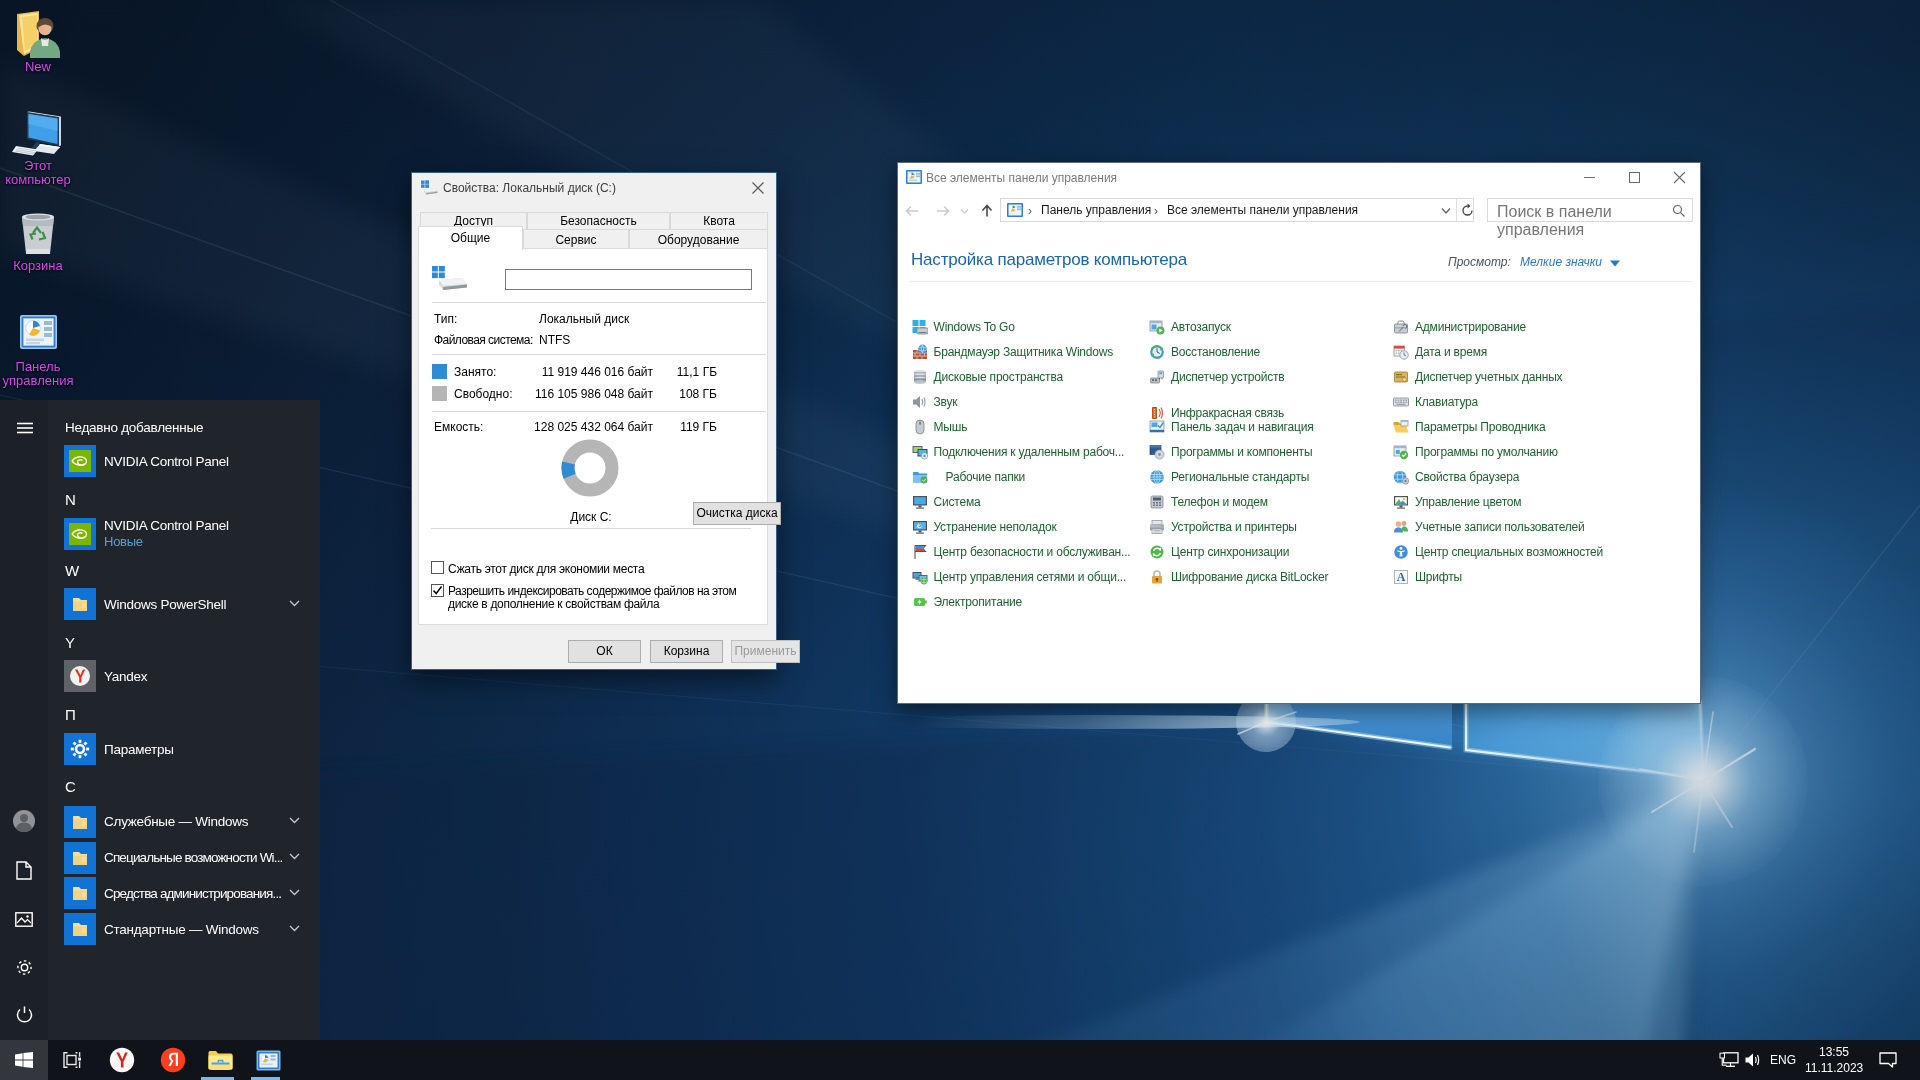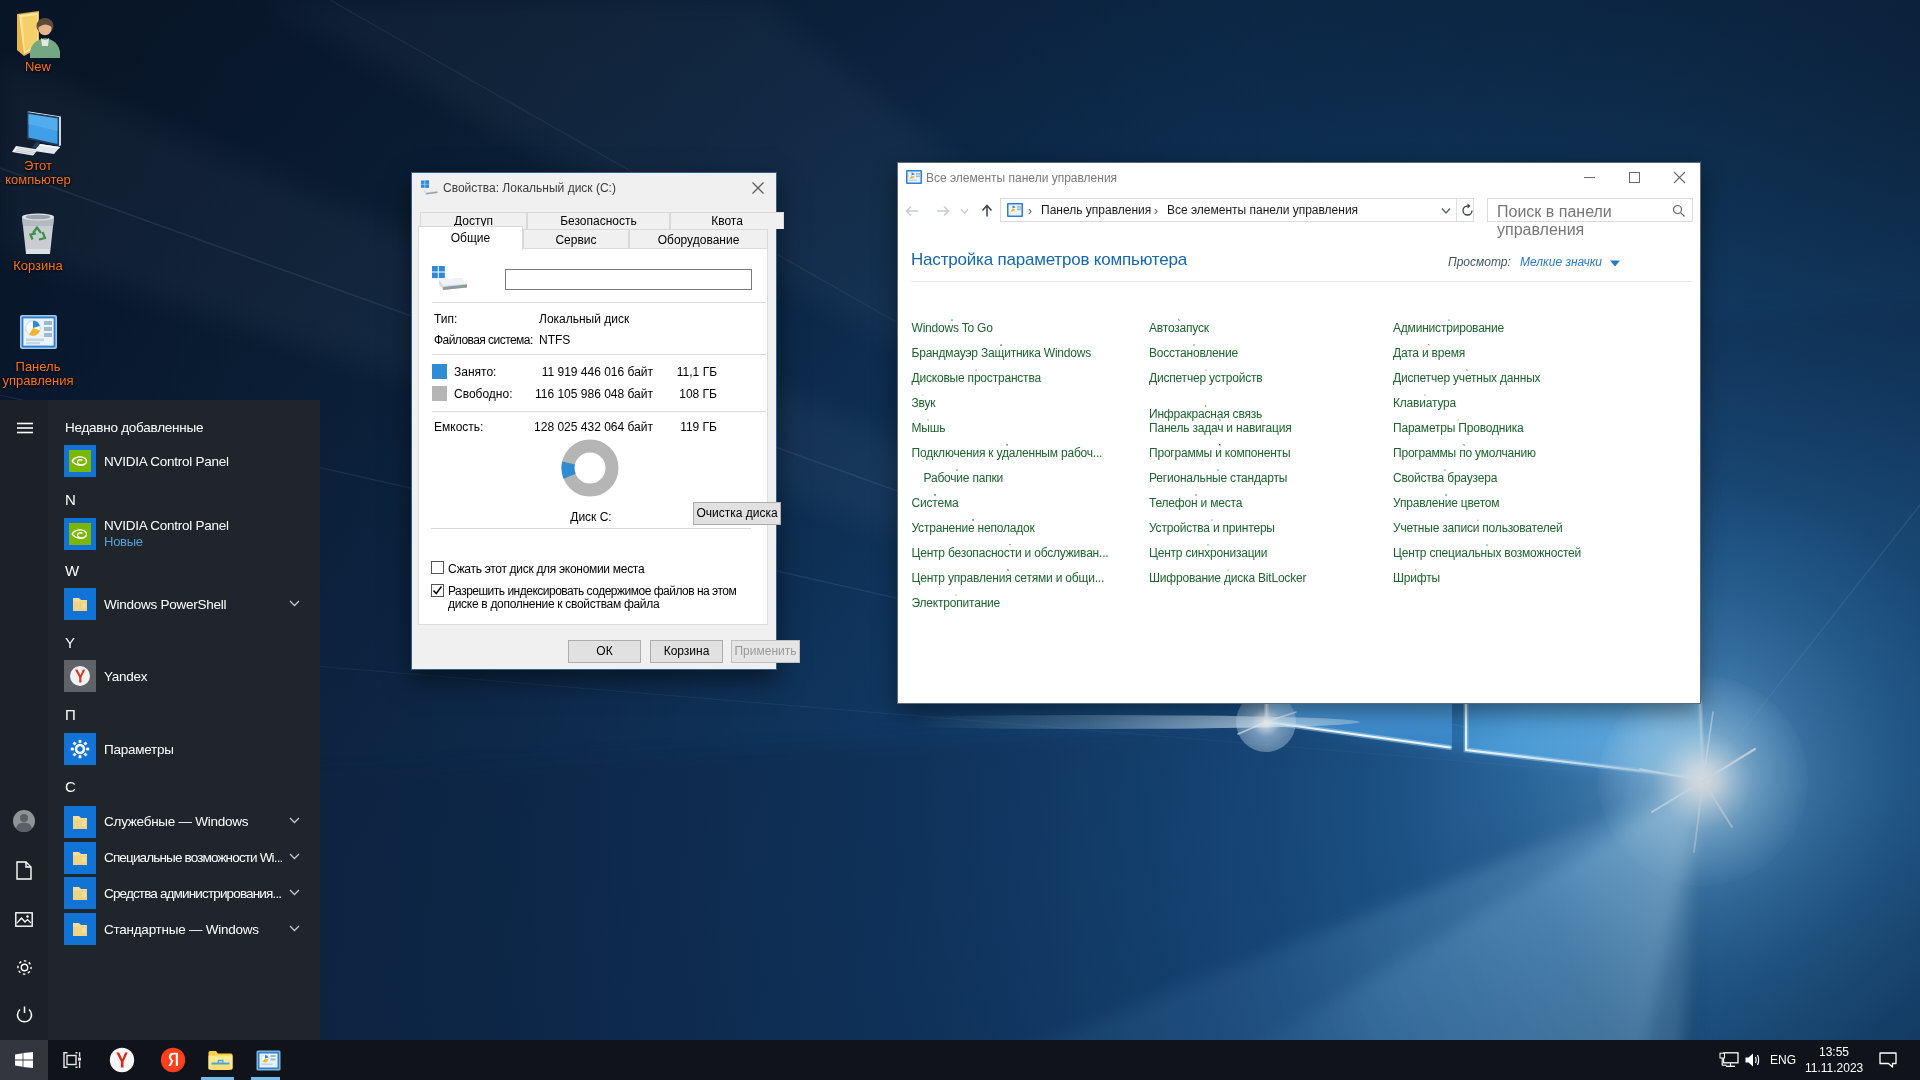--- a/index.html
+++ b/index.html
@@ -1,31 +1,31 @@
 <!DOCTYPE html>
 <html><head>
 <meta charset="utf-8">
 <style>
 * { margin:0; padding:0; box-sizing:border-box; }
 html,body { width:1920px; height:1080px; overflow:hidden; font-family:"Liberation Sans", sans-serif; }
 #screen { position:absolute; left:0; top:0; width:1920px; height:1080px; background:#0d2b4e; overflow:hidden; }
 .abs { position:absolute; }
 
 
-.dlabel { position:absolute; color:#f97316; font-size:13px; text-align:center; text-shadow:0 1px 2px rgba(0,0,0,.9), 0 0 3px rgba(0,0,0,.7); line-height:14px; }
+.dlabel { position:absolute; color:#d946ef; font-size:13px; text-align:center; text-shadow:0 1px 2px rgba(0,0,0,.9), 0 0 3px rgba(0,0,0,.7); line-height:14px; }
 
 
 #cpwin { left:897px; top:162px; width:804px; height:542px; background:#fff; border:1px solid #5a6a78; box-shadow:0 8px 22px rgba(0,0,0,.45); }
 #cpwin .title { position:absolute; left:28px; top:8px; font-size:12px; color:#7a7a7a; }
 .capbtn { position:absolute; top:0; width:45px; height:28px; }
 .addrbar { position:absolute; left:102px; top:35px; width:474px; height:24px; border:1px solid #d9d9d9; background:#fff; font-size:12px; color:#1a1a1a; }
 .searchbar { position:absolute; left:589px; top:35px; width:206px; height:24px; border:1px solid #d9d9d9; background:#fff; font-size:16px; color:#777; }
 .cphead { position:absolute; left:13px; top:87px; font-size:17px; letter-spacing:-0.2px; color:#1767ae; }
 .cpview { position:absolute; top:90px; font-size:12px;font-style:italic; }
-.cpitem { position:absolute; font-size:12px; letter-spacing:-0.2px; color:#1e6230; white-space:nowrap; display:flex; align-items:center; height:16px;flex-direction:column; }
+.cpitem { position:absolute; font-size:12px; letter-spacing:-0.2px; color:#1e6230; white-space:nowrap; display:flex; align-items:center; gap:6px; height:16px; }
 
 
 #dlg { left:411px; top:172px; width:366px; height:498px; background:#f0f0f0; border:1px solid #30618c; box-shadow:0 10px 24px rgba(0,0,0,.5); }
 #dlg .dtitle { position:absolute; left:31px; top:8px; font-size:12px; color:#3c3c3c; }
 .tab { position:absolute; background:#f0f0f0; border:1px solid #d9d9d9; font-size:12px; color:#000; text-align:center; }
 .dsep { position:absolute; left:20px; width:334px; height:1px; background:#d9d9d9; }
 .drow { position:absolute; font-size:12px; color:#000; }
 .dbtn { position:absolute; height:23px; background:#e1e1e1; border:1px solid #adadad; font-size:12px; color:#000; text-align:center; line-height:21px;margin-left:32px; }
 .cbx { position:absolute; width:13px; height:13px; background:#fff; border:1px solid #555; }
 
@@ -506,21 +506,21 @@
           <rect x="4" y="3.5" width="8" height="3" fill="#49606e"></rect>
           <g fill="#6f777e">
             <rect x="4" y="8" width="2" height="1.5"></rect>
             <rect x="7" y="8" width="2" height="1.5"></rect>
             <rect x="10" y="8" width="2" height="1.5"></rect>
             <rect x="4" y="10.5" width="2" height="1.5"></rect>
             <rect x="7" y="10.5" width="2" height="1.5"></rect>
             <rect x="10" y="10.5" width="2" height="1.5"></rect>
           </g>
         </svg>
-        <span style="padding-left:0">Телефон и места</span>
+        <span style="padding-left:0">Телефон и модем</span>
       </div>
     <div class="cpitem" style="left:251px;top:355.5px">
         <svg width="16" height="16" viewBox="0 0 16 16">
           <rect x="3" y="1.5" width="10" height="4" fill="#e2e6ea" stroke="#8a9098" stroke-width="0.7"></rect>
           <rect x="1" y="5.5" width="14" height="6" rx="1" fill="#9aa2aa"></rect>
           <rect x="1" y="5.5" width="14" height="3" fill="#b4bac2"></rect>
           <circle cx="13" cy="7" r="0.8" fill="#52b44e"></circle>
           <rect x="3" y="10" width="10" height="4.5" fill="#eef1f4" stroke="#8a9098" stroke-width="0.7"></rect>
           <line x1="4.5" y1="11.5" x2="11.5" y2="11.5" stroke="#9aa2aa" stroke-width="0.7"></line>
           <line x1="4.5" y1="13" x2="11.5" y2="13" stroke="#9aa2aa" stroke-width="0.7"></line>
@@ -678,21 +678,21 @@
       <path d="M3,9.5 L14,8 L16,10.8 L5.2,12.3 Z" fill="#eef1f4"></path>
       <path d="M5,14.5 L16.5,13 L16.5,11.5 L5.2,12.9 Z" fill="#9aa2aa"></path>
     </svg>
     <div class="dtitle">Свойства: Локальный диск (C:)</div>
     <svg class="abs" style="left:338px;top:7px" width="16" height="16">
         <path d="M2.5,2.5 L13.5,13.5 M13.5,2.5 L2.5,13.5" stroke="#5a5a5a" stroke-width="1.2"></path>
       </svg>
 
     <div class="tab" style="left:8px;top:39px;width:107px;height:17px;line-height:17px;border-bottom:none">Доступ</div>
     <div class="tab" style="left:115px;top:39px;width:143px;height:17px;line-height:17px;border-bottom:none">Безопасность</div>
-    <div class="tab" style="left:258px;top:39px;width:114px;height:17px;line-height:17px;border-bottom:none">Квота</div>
+    <div class="tab" style="left:258px;top:39px;width:98px;height:17px;line-height:17px;border-bottom:none">Квота</div>
 
     <div class="tab" style="left:111px;top:56px;width:106px;height:20px;line-height:20px">Сервис</div>
     <div class="tab" style="left:217px;top:56px;width:139px;height:20px;line-height:20px">Оборудование</div>
     <div class="tab" style="left:6px;top:53px;width:105px;height:24px;line-height:22px;background:#fff;border-bottom:none;z-index:3">Общие</div>
 
     <div class="abs" style="left:6px;top:75px;width:350px;height:377px;background:#fff;border:1px solid #dcdcdc"></div>
     <div class="abs" style="left:6px;top:75px;width:105px;height:2px;background:#fff;z-index:2"></div>
 
     <svg class="abs" style="left:20px;top:93px" width="36" height="28" viewBox="0 0 36 28">
       <g>

